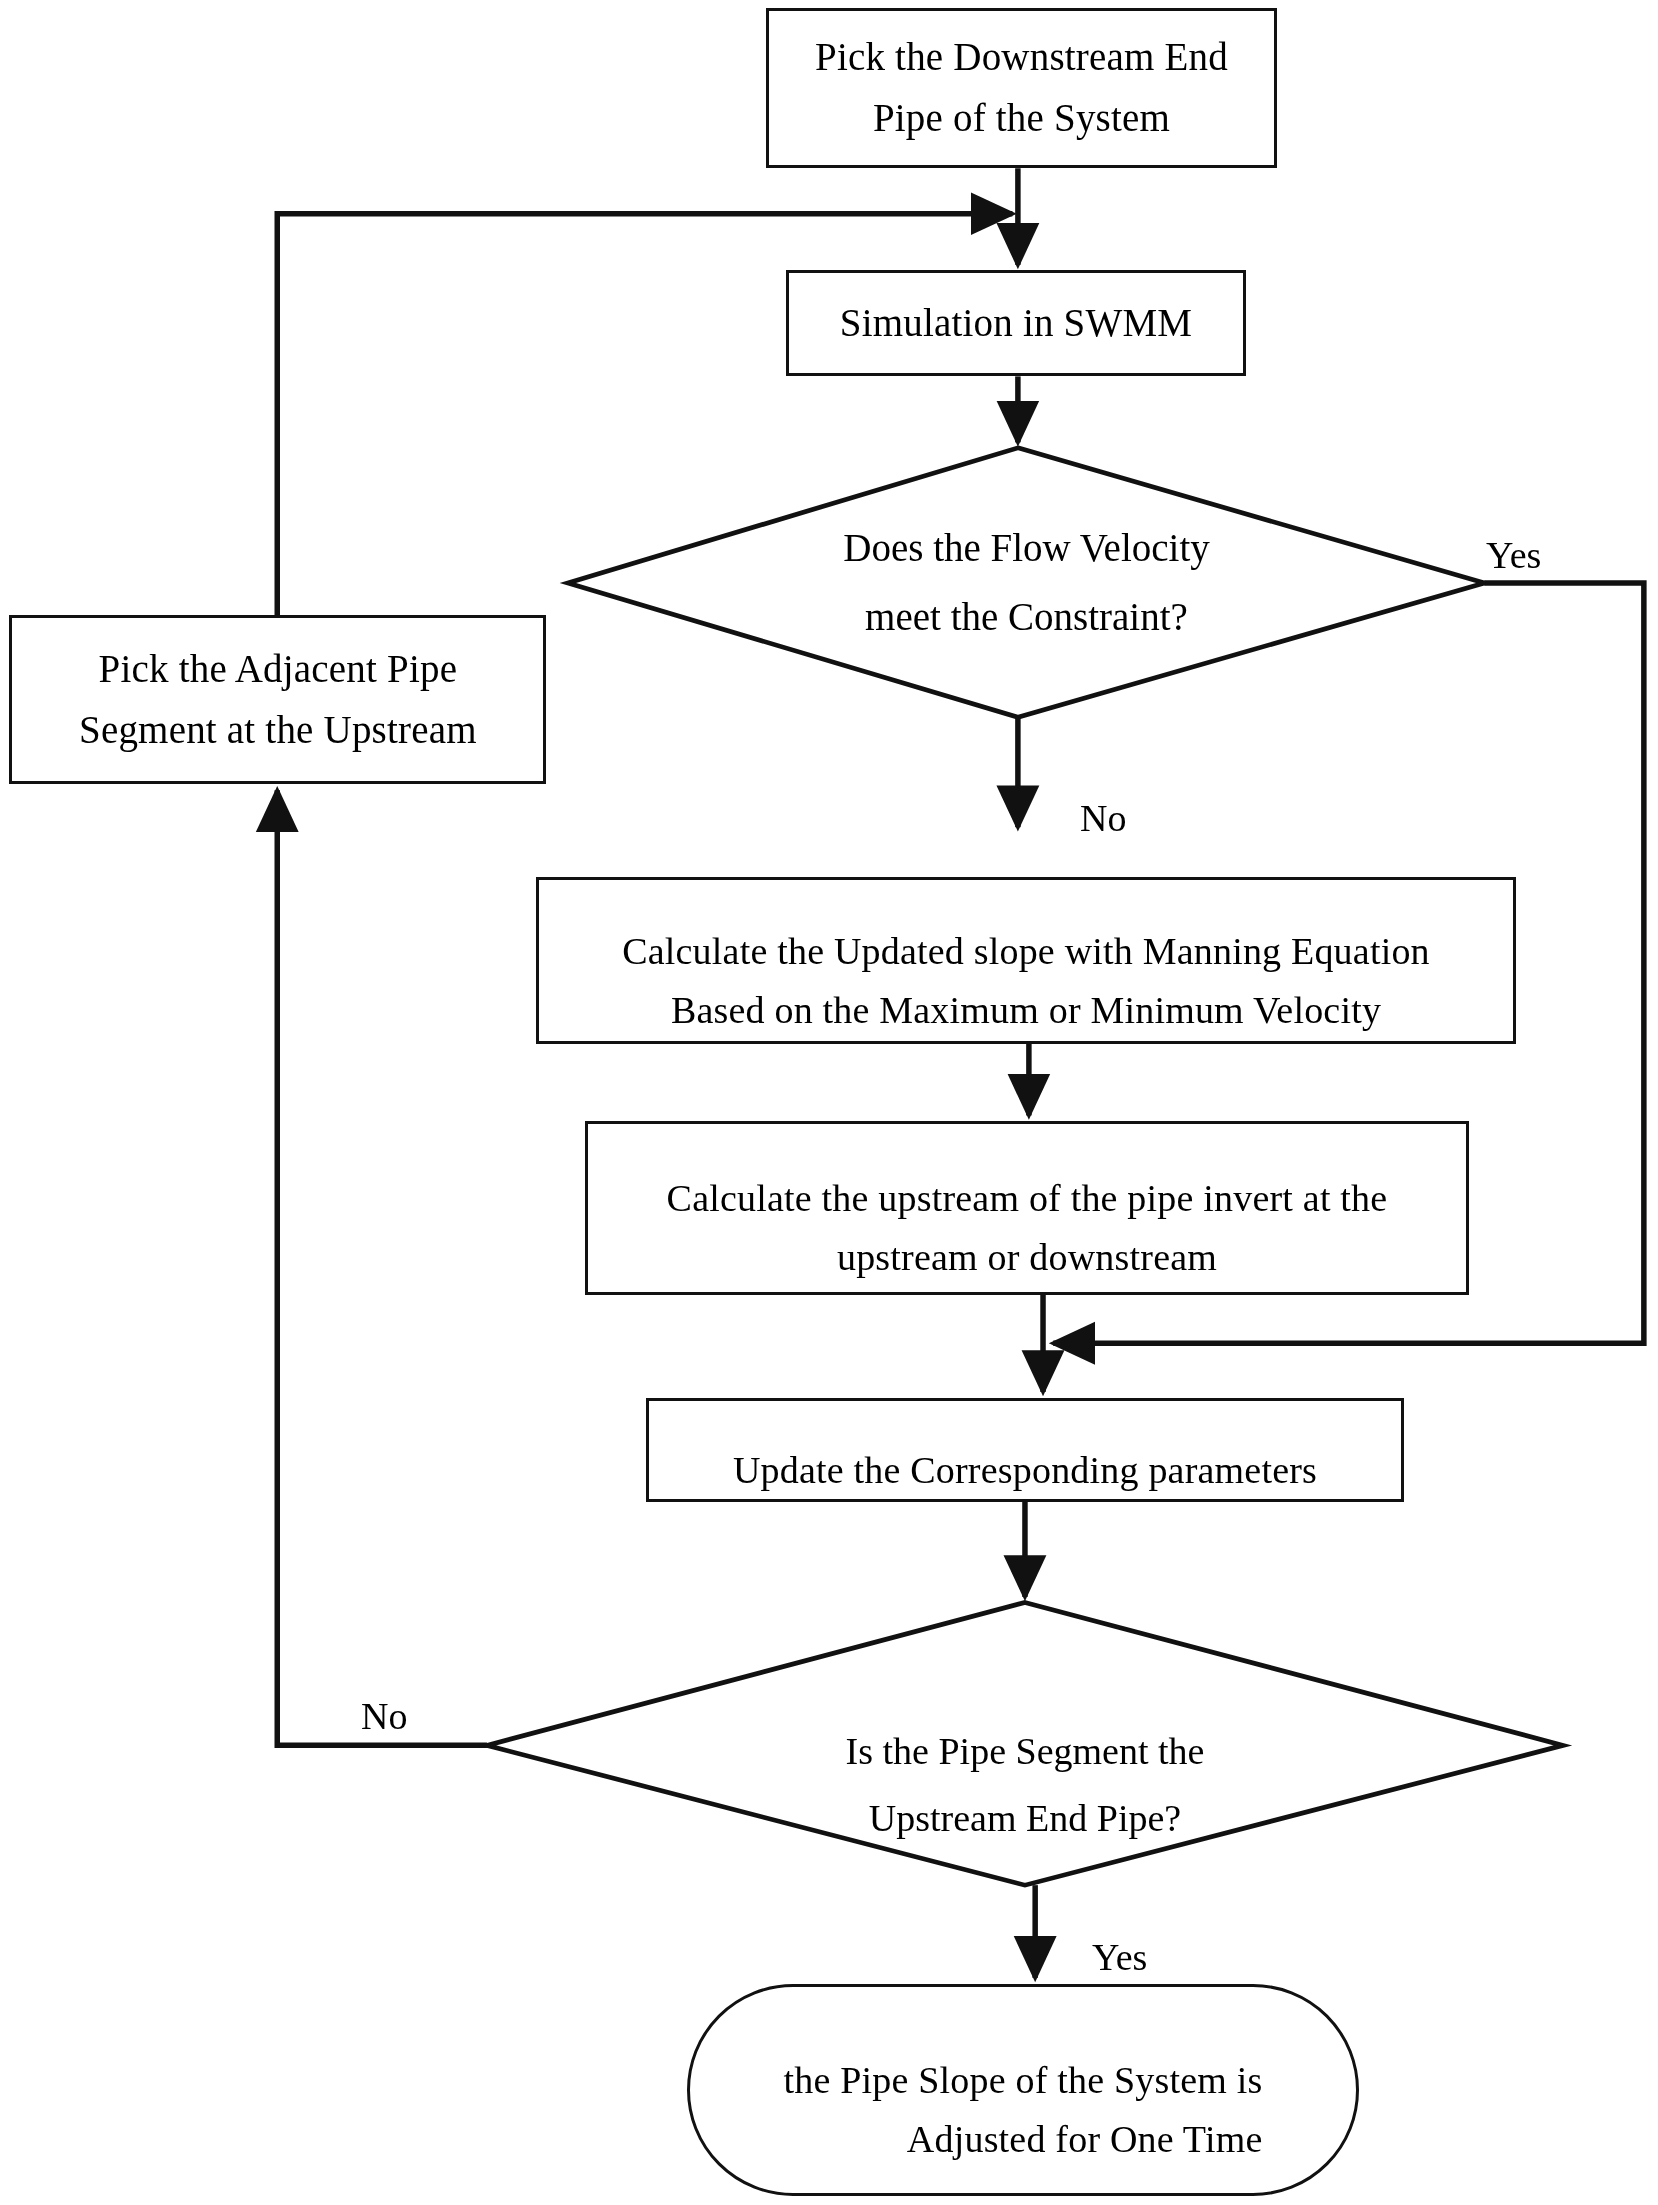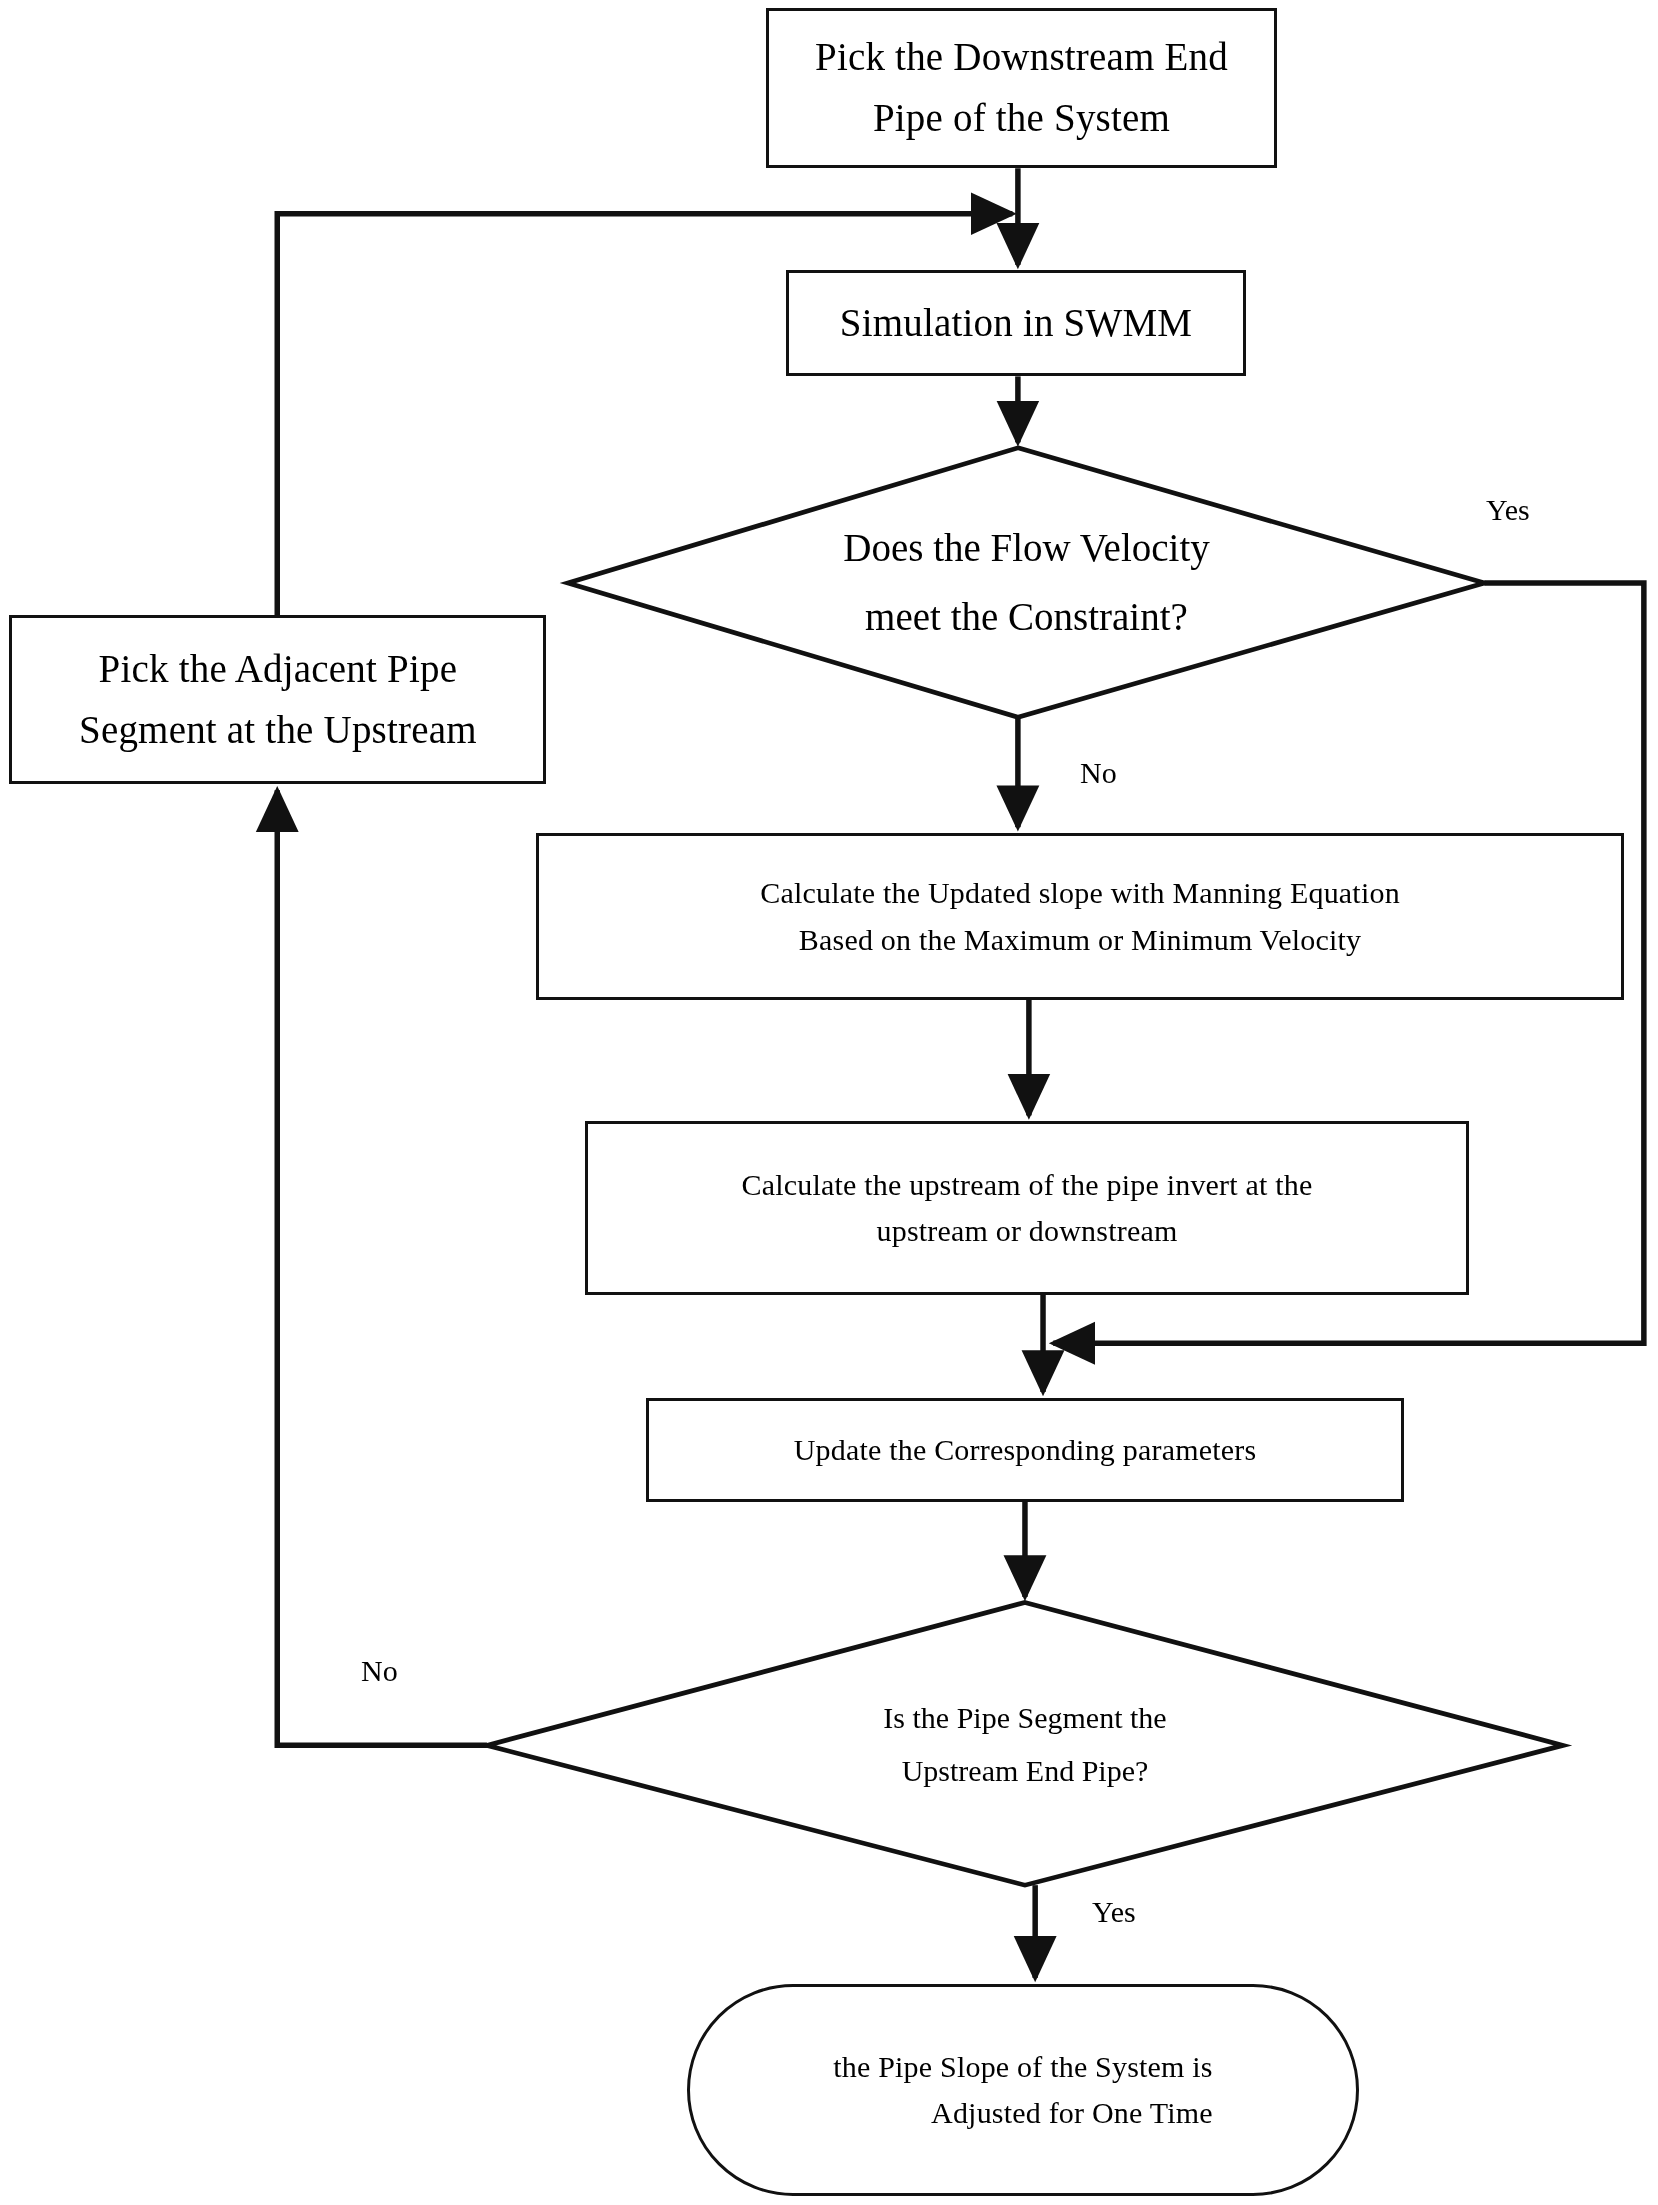--- a/index.html
+++ b/index.html
@@ -6,21 +6,21 @@
   body{font-family:"Liberation Serif", serif;color:#000;}
   #stage{position:relative;width:1658px;height:2205px;background:#fff;overflow:hidden;}
   svg.wires{position:absolute;left:0;top:0;width:1658px;height:2205px;pointer-events:none;}
   .node{position:absolute;box-sizing:border-box;background:#fff;display:flex;align-items:center;justify-content:center;text-align:center;}
   .rect{border:3.1px solid #111;}
   .term{border:3.9px solid #111;border-radius:118px;}
   .node .txt{display:block;line-height:1.55;letter-spacing:0.2px;}
   .lbl{position:absolute;background:transparent;white-space:nowrap;}
   .dia-wrap{position:absolute;}
   .dia-txt{position:absolute;left:0;top:0;width:100%;height:100%;display:flex;align-items:center;justify-content:center;text-align:center;line-height:1.75;}
-  .f48{font-size:30px;}
+  .f48{font-size:38px;margin-top:40px;}
   .f50{font-size:39px;}
 </style>
 </head>
 <body>
 
 <div id="stage">
 
   <svg class="wires" viewBox="0 0 2111 2807">
     <defs>
       <marker id="ah" markerWidth="9" markerHeight="9" refX="7.6" refY="4.5" orient="auto" markerUnits="strokeWidth">
@@ -75,21 +75,21 @@
     </div>
   </div>
 
   <div class="node rect" style="left:9.4px;top:615px;width:537px;height:169px;">
     <span class="txt f50">
       <span>Pick the Adjacent Pipe</span><br>
       <span>Segment at the Upstream</span>
     </span>
   </div>
 
-  <div class="node rect" style="left:536px;top:833px;width:1088px;height:167px;">
+  <div class="node rect" style="left:536px;top:877px;width:980px;height:167px;">
     <span class="txt f48">
       <span>Calculate the Updated slope with Manning Equation</span><br>
       <span>Based on the Maximum or Minimum Velocity</span>
     </span>
   </div>
 
   <div class="node rect" style="left:585px;top:1121px;width:884px;height:174px;">
     <span class="txt f48">
       <span>Calculate the upstream of the pipe invert at the</span><br>
       <span>upstream or downstream</span>

